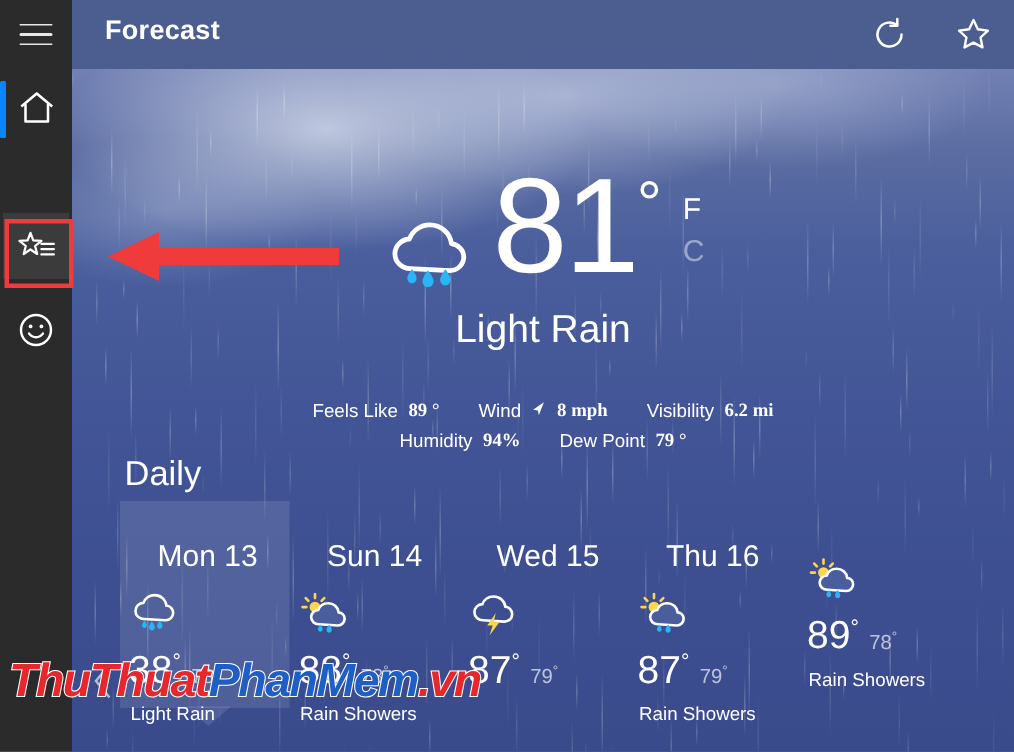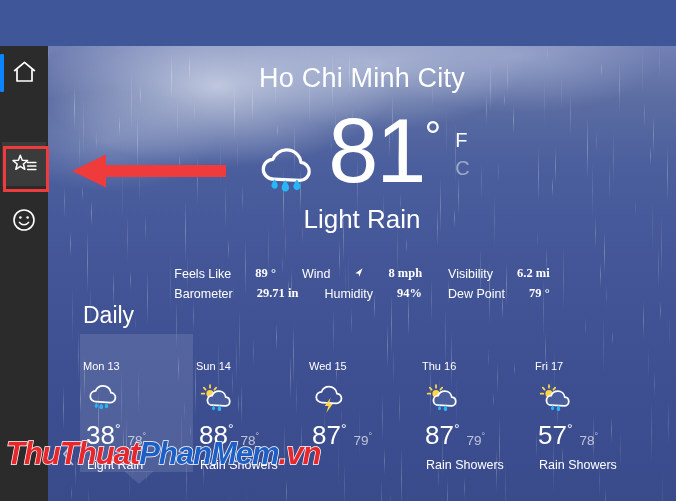--- a/index.html
+++ b/index.html
@@ -122,21 +122,21 @@
     position:absolute; left:0; right:0; top:196px; text-align:center;
     font-size:12.5px; color:#fff; font-weight:700;
   }
 
   
   .stats {
     position:absolute; left:0; right:0; top:220px;
     display:flex; flex-direction:column; gap:5px; align-items:center;
   }
   .stat-row { display:flex; gap:26px; }
-  .stat { display:flex; align-items:center; gap:24px; font-size:12.5px; color:#fff; }
+  .stat { display:flex; align-items:center; gap:7px; font-size:12.5px; color:#fff; }
   .stat-k { font-weight:400; }
   .stat-v { font-weight:700;font-family:Liberation Serif, serif; }
   .wind-arrow { display:inline-block; transform:translateY(-1px); }
 
   
   .daily-h {
     position:absolute; left:35px; top:256px;
     font-size:23px; color:#fff; font-weight:300;
   }
   .chev-left {
@@ -151,21 +151,21 @@
   .card.sel::before {
     content:""; position:absolute; left:-3px; top:-12px;
     width:113px; height:138px; background:rgba(255,255,255,.11);
   }
   .card.sel::after {
     content:""; position:absolute; left:41px; top:125px;
     border-left:15px solid transparent; border-right:15px solid transparent;
     border-top:13px solid rgba(255,255,255,.11);
   }
   .card > * { position:relative; z-index:2; }
-  .card-day { font-size:11px; color:#fff; font-weight:400; margin-left:0; }
+  .card-day { font-size:20px; color:#fff; font-weight:400; margin-left:22px; }
   .card-icon { height:30px; margin:12px 0 6px 2px; }
   .card-temps { display:flex; align-items:baseline; gap:7px; margin-left:3px; }
   .card-hi { font-size:26px; color:#fff; font-weight:300; }
   .card-hi sup { font-size:14px; vertical-align:super; }
   .card-lo { font-size:13.5px; color:rgba(255,255,255,.66); }
   .card-lo sup { font-size:9px; vertical-align:super; }
   .card-cond { margin-top:7px; margin-left:4px; font-size:12.5px; color:#fff; }
 
   
   .anno { position:absolute; z-index:70; pointer-events:none; }
@@ -419,21 +419,20 @@
         <span style="left:219.9px;top:178.1px;height:56px;opacity:0.36"></span>
         <span style="left:191.2px;top:262.8px;height:62px;opacity:0.47"></span>
         <span style="left:239.5px;top:232.5px;height:14px;opacity:0.58"></span>
         <span style="left:287.8px;top:317.2px;height:20px;opacity:0.69"></span>
         <span style="left:336.1px;top:401.9px;height:26px;opacity:0.80"></span>
         <span style="left:384.4px;top:31.6px;height:32px;opacity:0.25"></span>
         <span style="left:432.7px;top:116.3px;height:38px;opacity:0.36"></span>
       </div>
     <div class="vign"></div>
 
-    <div class="city">Ho Chi Minh City</div>
 
     <div class="now">
       <svg class="now-icon" viewBox="0 0 64 64">
         <path d="M19 36c-5.5 0-10-4.3-10-9.6 0-5.1 4.1-9.3 9.4-9.6 1.9-5.3 7.1-9.1 13.2-9.1 7.2 0 13.2 5.3 13.9 12.1 4.5.5 8 4.2 8 8.7 0 4.8-4 8.7-9 8.7z" fill="none" stroke="#ffffff" stroke-width="3.1" stroke-linejoin="round"></path>
         <path d="M23 42c0 2-1.3 3.4-3 3.4S17 44 17 42c0-1.9 3-5.8 3-5.8s3 3.9 3 5.8z" fill="#29b6f6"></path>
         <path d="M34 44c0 2.3-1.6 4-3.6 4s-3.6-1.7-3.6-4c0-2.3 3.6-7 3.6-7s3.6 4.7 3.6 7z" fill="#29b6f6"></path>
         <path d="M45 43c0 2.2-1.5 3.8-3.4 3.8S38.2 45.2 38.2 43c0-2.2 3.4-6.6 3.4-6.6S45 40.8 45 43z" fill="#29b6f6"></path>
       </svg>
 
       <div class="big-temp"><span>81</span><sup>°</sup></div>
@@ -458,24 +457,20 @@
             <path d="M8.6 1.2 1.4 6.2l3.2.5.6 3.1z" fill="#ffffff"></path>
           </svg>
           <span class="stat-v">8 mph</span>
         </div>
         <div class="stat">
           <span class="stat-k">Visibility</span>
           <span class="stat-v">6.2 mi</span>
         </div>
       </div>
       <div class="stat-row">
-        <div class="stat">
-          <span class="stat-k">Barometer</span>
-          <span class="stat-v">29.71 in</span>
-        </div>
         <div class="stat">
           <span class="stat-k">Humidity</span>
           <span class="stat-v">94%</span>
         </div>
         <div class="stat">
           <span class="stat-k">Dew Point</span>
           <span class="stat-v">79 °</span>
         </div>
       </div>
     </div>
@@ -548,43 +543,61 @@
       <path d="M19.4 27.6c0 1.2-.8 2.1-1.8 2.1s-1.8-.9-1.8-2.1c0-1.2 1.8-3.5 1.8-3.5s1.8 2.3 1.8 3.5z" fill="#29b6f6"></path>
       <path d="M26.3 28.2c0 1.3-.9 2.3-2 2.3s-2-1-2-2.3 2-4 2-4 2 2.7 2 4z" fill="#29b6f6"></path>
             </svg></div>
           <div class="card-temps">
             <span class="card-hi"><span>87</span><sup>°</sup></span>
             <span class="card-lo"><span>79</span><sup>°</sup></span>
           </div>
           <div class="card-cond">Rain Showers</div>
         </div>
         <div class="card">
-          <div class="card-day">Fri 17</div>
           <div class="card-icon"><svg viewBox="0 0 40 34" height="30">
       <g stroke="#ffd54a" stroke-width="2" stroke-linecap="round">
         <path d="M13.6 1.2v3"></path>
                 <path d="M6.6 4.2l2 2.1"></path>
                 <path d="M20.6 4.2l-2 2.1"></path>
         <path d="M4.2 11h2.9"></path>
                 <path d="M23 11h-2.9"></path>
               </g>
       <circle cx="13.6" cy="11" r="4.1" fill="#ffd54a"></circle>
       <path d="M16.5 24C13.3 24 10.7 21.6 10.7 18.6c0-2.9 2.3-5.2 5.3-5.4 1.1-3 4.1-5.1 7.6-5.1 4.1 0 7.4 3 7.9 6.9 2.5.3 4.5 2.4 4.5 4.9 0 2.7-2.3 5-5.1 5z" fill="#4a5e9d" stroke="#ffffff" stroke-width="2"></path>
       <path d="M19.4 27.6c0 1.2-.8 2.1-1.8 2.1s-1.8-.9-1.8-2.1c0-1.2 1.8-3.5 1.8-3.5s1.8 2.3 1.8 3.5z" fill="#29b6f6"></path>
       <path d="M26.3 28.2c0 1.3-.9 2.3-2 2.3s-2-1-2-2.3 2-4 2-4 2 2.7 2 4z" fill="#29b6f6"></path>
             </svg></div>
           <div class="card-temps">
-            <span class="card-hi"><span>57</span><sup>°</sup></span>
+            <span class="card-hi"><span>89</span><sup>°</sup></span>
             <span class="card-lo"><span>78</span><sup>°</sup></span>
           </div>
           <div class="card-cond">Rain Showers</div>
         </div>
       </div>
   </div>
 
+  <div class="titlebar">
+    <div class="titlebar-hamburger-zone">
+      <div class="hamburger">
+          <i></i>
+          <i></i>
+          <i></i>
+        </div>
+    </div>
+    <div class="app-title">Forecast</div>
+    <div class="title-actions">
+      <svg class="ticon" viewBox="0 0 26 26">
+        <path d="M21 13a8 8 0 1 1-3.1-6.3" fill="none" stroke="#fff" stroke-width="1.7" stroke-linecap="round"></path>
+        <path d="M18.2 2.6v4.6h-4.6" fill="none" stroke="#fff" stroke-width="1.7" stroke-linecap="round" stroke-linejoin="round"></path>
+      </svg>
+      <svg class="ticon" viewBox="0 0 26 26">
+        <path d="M13 3.4 15.9 9.5 22.6 10.4 17.7 15 19 21.6 13 18.4 7 21.6 8.3 15 3.4 10.4 10.1 9.5z" fill="none" stroke="#fff" stroke-width="1.6" stroke-linejoin="round"></path>
+      </svg>
+    </div>
+  </div>
 
   <div class="rail">
     <div class="rail-item" id="rail-home">
       <div class="rail-accent"></div>
       <svg width="25" height="24" viewBox="0 0 25 24">
         <path d="M2.2 11 12.5 2.4 22.8 11" fill="none" stroke="#fff" stroke-width="1.7" stroke-linejoin="round"></path>
         <path d="M5 9.3V21h15V9.3" fill="none" stroke="#fff" stroke-width="1.7" stroke-linejoin="round"></path>
       </svg>
     </div>
 

